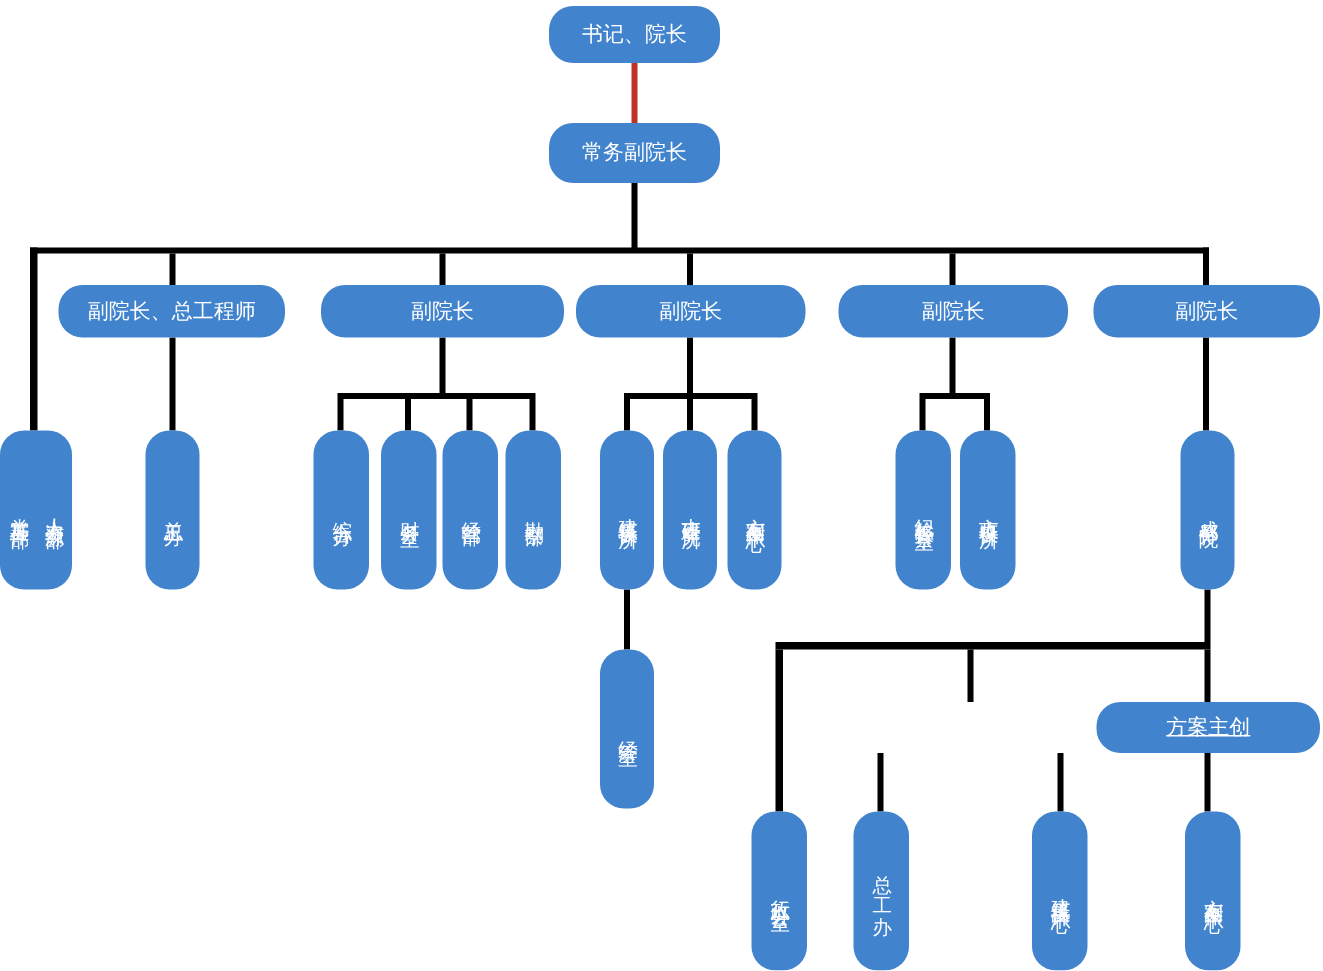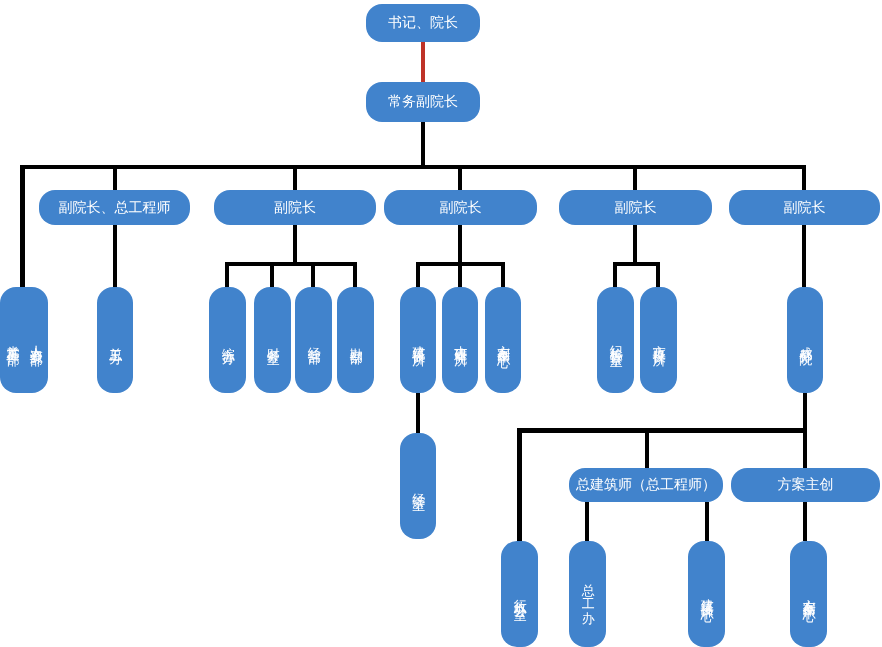--- a/index.html
+++ b/index.html
@@ -169,24 +169,21 @@
   </div>
 
   <div class="node v" style="left:787px; top:287px; width:36px; height:106px;">
     <span class="vtext">成都分院</span>
   </div>
 
   <div class="node v" style="left:400px; top:433px; width:36px; height:106px;">
     <span class="vtext">经济室</span>
   </div>
 
-  <div class="node" style="left:569px; top:468px; width:154px; height:34px;">
-    <span>总建筑师（总工程师）</span>
-  </div>
-  <div class="node" style="left:731px; top:468px; width:149px; height:34px;">
+  <div class="node" style="left:731px; top:468px; width:149px; height:34px;text-decoration:underline;">
     <span>方案主创</span>
   </div>
 
   <div class="node v" style="left:501px; top:541px; width:37px; height:106px;">
     <span class="vtext">行政办公室</span>
   </div>
   <div class="node v" style="left:569px; top:541px; width:37px; height:106px;">
     <span class="vtext spread">总工办</span>
   </div>
   <div class="node v" style="left:688px; top:541px; width:37px; height:106px;">

